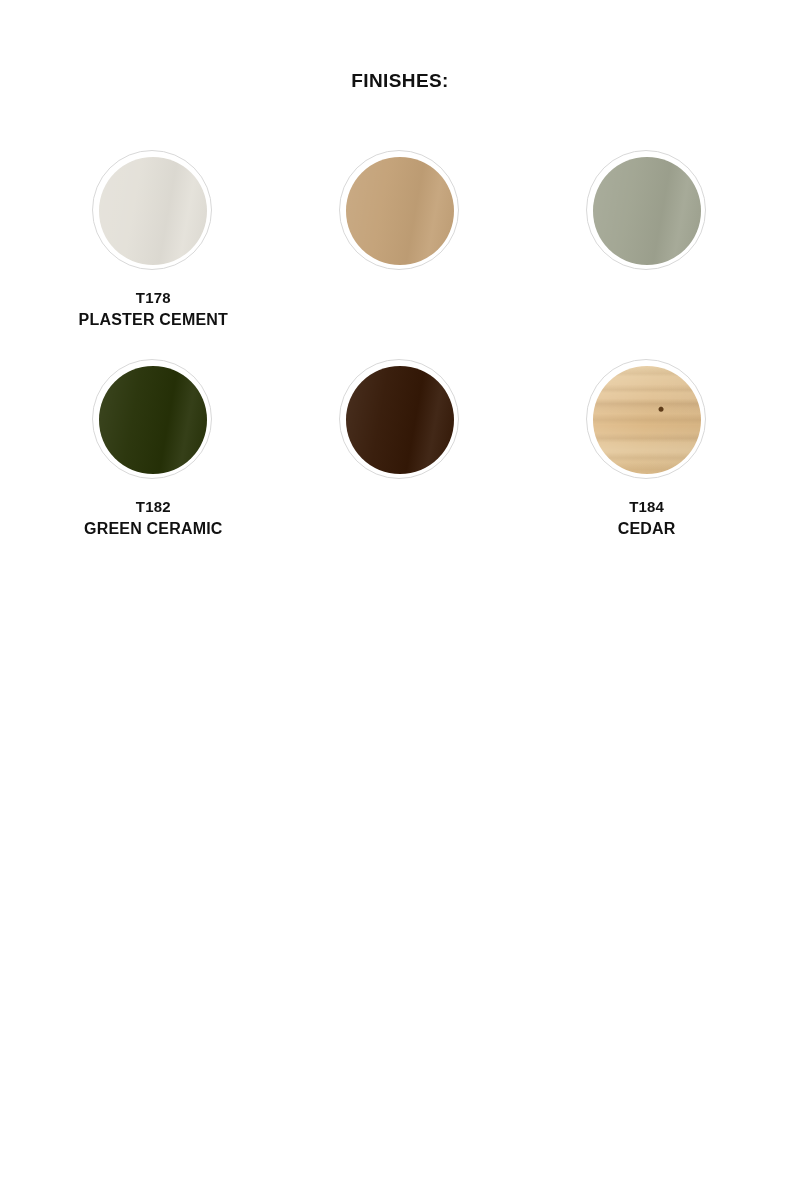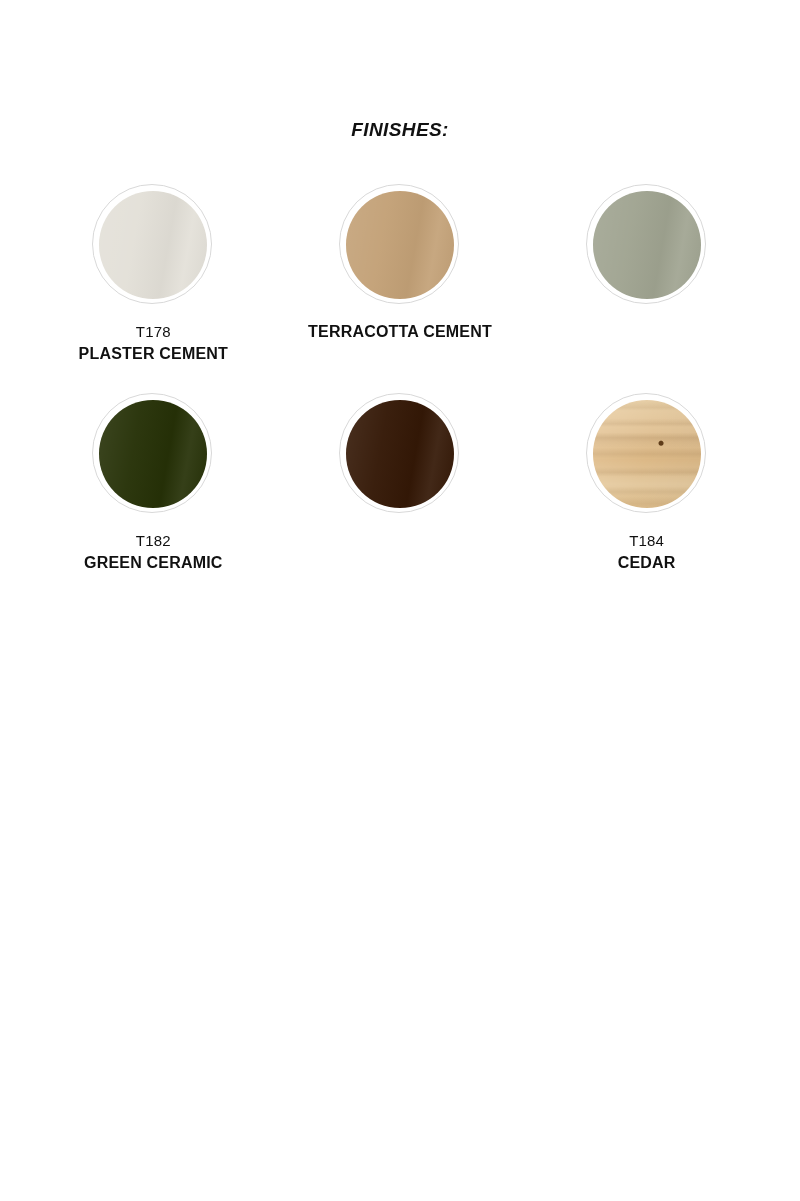--- a/index.html
+++ b/index.html
@@ -21,24 +21,23 @@
     height: 1201px;
     background: #ffffff;
   }
 
   .page-title {
     text-align: center;
     font-size: 19px;
     font-weight: bold;
     letter-spacing: 0.4px;
     color: #111111;
-    margin: 0;
-    padding-top: 120px;
+    margin: 15px;
+    padding-top: 56px;
     line-height: 20px;
-    font-style: italic;
   }
 
   .grid {
     margin: 0 auto;
     padding-top: 22px;
     width: 740px;
     display: grid;
     grid-template-columns: repeat(3, 1fr);
     row-gap: 0px;
     column-gap: 0px;
@@ -107,21 +106,21 @@
   }
 
   .label {
     margin-top: 15px;
     text-align: center;
     line-height: 22px;
   }
   .label .code {
     display: block;
     font-size: 15px;
-    font-weight: normal;
+    font-weight: bold;
     letter-spacing: 0.2px;
     color: #111111;
   }
   .label .name {
     display: block;
     font-size: 16px;
     font-weight: bold;
     letter-spacing: 0.2px;
     color: #111111;
     white-space: nowrap;
@@ -144,21 +143,20 @@
           <span class="code">T178</span>
           <span class="name">PLASTER CEMENT</span>
         </div>
       </div>
       <div class="swatch-cell">
         <div class="disc-wrap">
           <div class="disc-ring"></div>
           <div class="disc" style="background: rgb(195, 161, 119);"></div>
         </div>
         <div class="label">
-          <span class="name">TERRACOTTA CEMENT</span>
         </div>
       </div>
       <div class="swatch-cell">
         <div class="disc-wrap">
           <div class="disc-ring"></div>
           <div class="disc" style="background: rgb(160, 164, 145);"></div>
         </div>
       </div>
       <div class="swatch-cell">
         <div class="disc-wrap">

